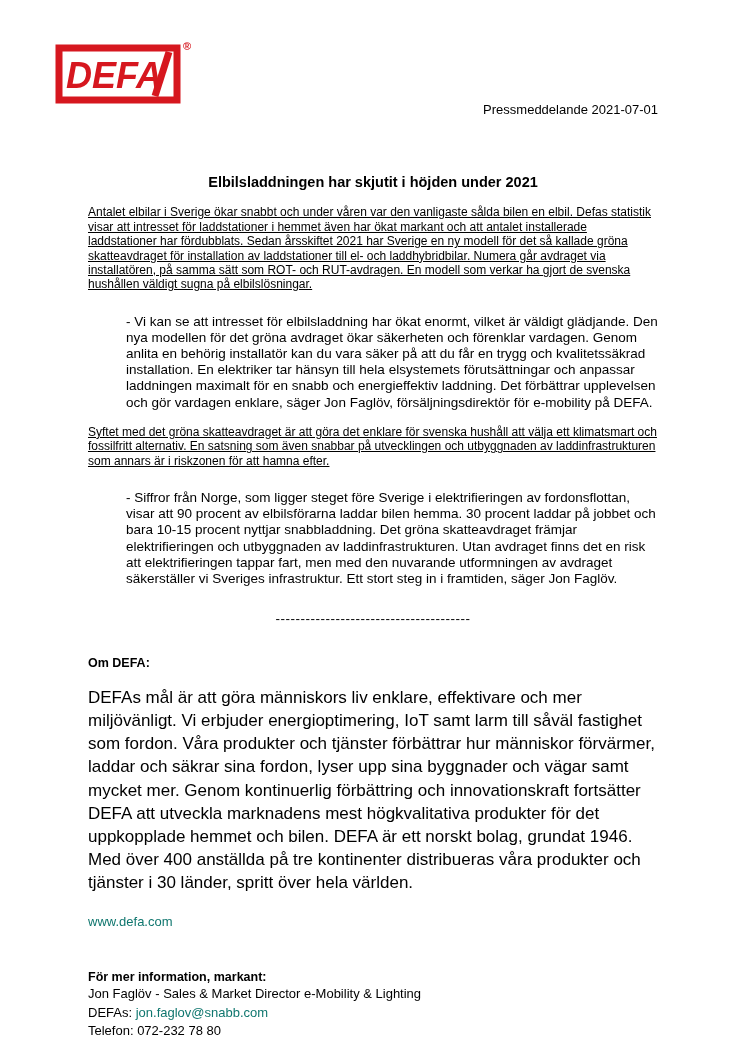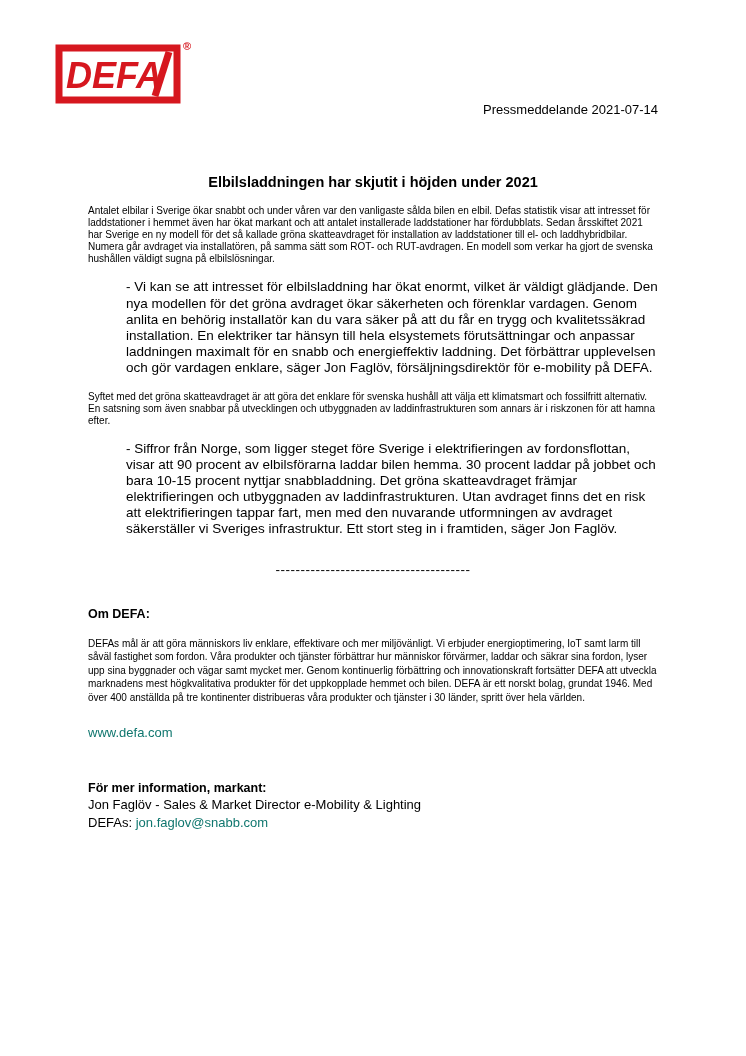--- a/index.html
+++ b/index.html
@@ -57,46 +57,47 @@
 
   .lead {
     margin: 36px 0 0 0;
     font-size: 13.5px;
     font-weight: bold;
     line-height: 1.2;
   }
 
   .body-para {
     margin: 14px 0 0 0;
-    font-size: 10px;
+    font-size: 12px;
     line-height: 1.2;
+    text-decoration: underline;
   }
 
   .quote {
-    margin: 14px 0 0 38px;
+    margin: 22px 0 0 38px;
     font-size: 13.5px;
     line-height: 1.2;
   }
 
   .divider {
     margin: 24px 0 0 0;
     text-align: center;
     font-size: 13.5px;
     letter-spacing: 0.5px;
   }
 
   .about-heading {
     margin: 30px 0 16px 0;
     font-size: 12.5px;
     font-weight: bold;
   }
 
   .about-body {
     margin: 4px 0 0 0;
-    font-size: 10px;
+    font-size: 17px;
     line-height: 1.36;
   }
 
   .link {
     color: #0f766e;
     font-size: 13px;
     cursor: pointer;
   }
   .website-link {
     display: inline-block;
@@ -122,21 +123,21 @@
 
   <div class="logo-wrap">
     <svg width="126" height="60" viewBox="0 0 126 60" aria-hidden="true">
       <rect x="4" y="4" width="118" height="52" fill="none" stroke="#d6171f" stroke-width="7"></rect>
       <text x="11" y="44" font-family="Liberation Sans, sans-serif" font-size="36" font-weight="bold" font-style="italic" fill="#d6171f">DEFA</text>
       <line x1="114" y1="8" x2="100" y2="52" stroke="#d6171f" stroke-width="7"></line>
     </svg>
     <span class="reg-mark">®</span>
   </div>
 
-  <div class="press-line">Pressmeddelande 2021-07-14</div>
+  <div class="press-line">Pressmeddelande 2021-07-01</div>
 
   <main class="content">
 
     <h1 class="title">Elbilsladdningen har skjutit i höjden under 2021</h1>
 
 
     <p class="body-para">Antalet elbilar i Sverige ökar snabbt och under våren var den vanligaste sålda bilen en elbil. Defas statistik visar att intresset för laddstationer i hemmet även har ökat markant och att antalet installerade laddstationer har fördubblats. Sedan årsskiftet 2021 har Sverige en ny modell för det så kallade gröna skatteavdraget för installation av laddstationer till el- och laddhybridbilar. Numera går avdraget via installatören, på samma sätt som ROT- och RUT-avdragen. En modell som verkar ha gjort de svenska hushållen väldigt sugna på elbilslösningar.</p>
 
     <p class="quote">- Vi kan se att intresset för elbilsladdning har ökat enormt, vilket är väldigt glädjande. Den nya modellen för det gröna avdraget ökar säkerheten och förenklar vardagen. Genom anlita en behörig installatör kan du vara säker på att du får en trygg och kvalitetssäkrad installation. En elektriker tar hänsyn till hela elsystemets förutsättningar och anpassar laddningen maximalt för en snabb och energieffektiv laddning. Det förbättrar upplevelsen och gör vardagen enklare, säger Jon Faglöv, försäljningsdirektör för e-mobility på DEFA.</p>
 
@@ -153,15 +154,16 @@
     <a class="link website-link">www.defa.com</a>
 
     <h3 class="contact-heading">För mer information, markant:</h3>
 
     <div class="contact-line">Jon Faglöv - Sales &amp; Market Director e-Mobility &amp; Lighting</div>
 
     <div class="contact-line">
       <span>DEFAs: </span><a class="link">jon.faglov@snabb.com</a>
     </div>
 
+    <div class="contact-line">Telefon: 072-232 78 80</div>
 
   </main>
 </div>
 
 </body></html>

